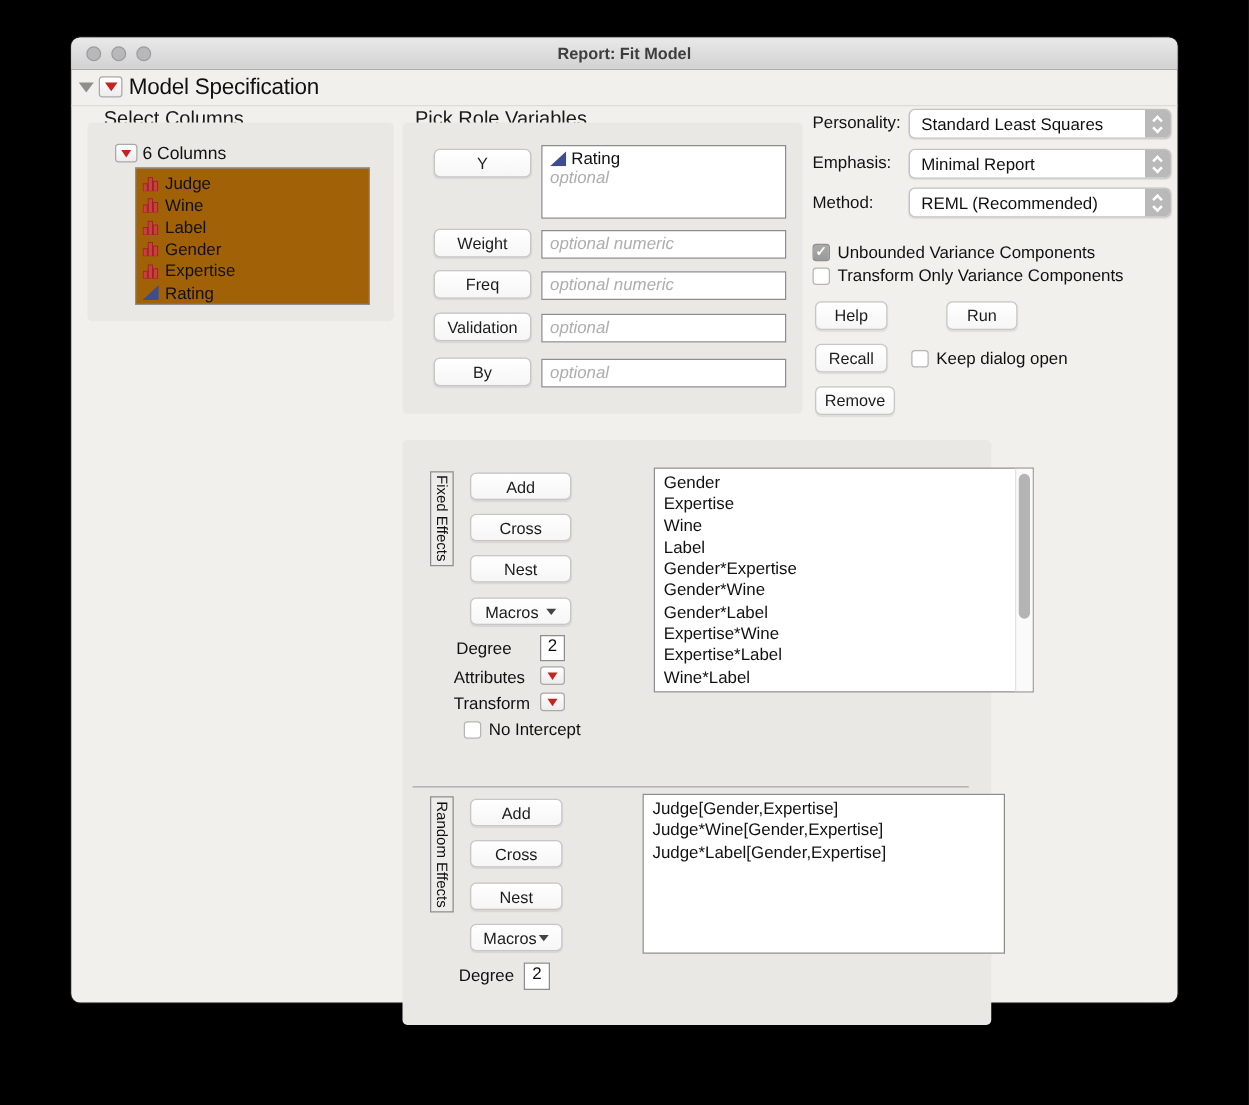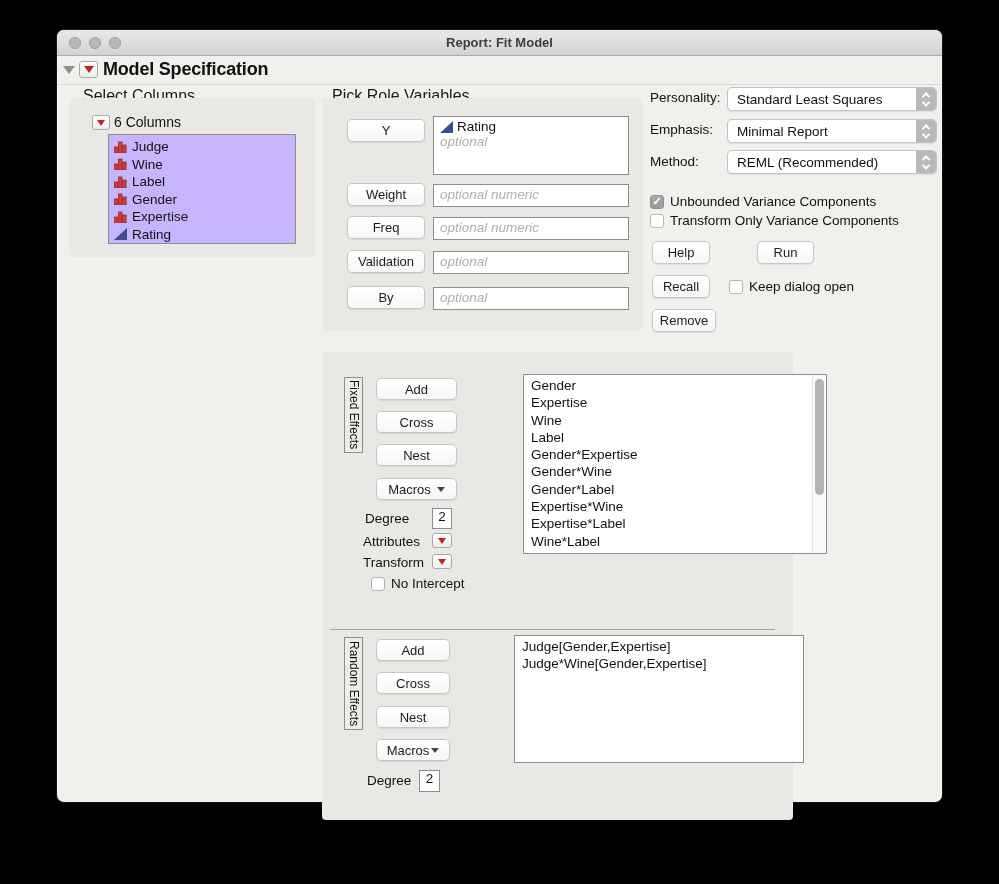--- a/index.html
+++ b/index.html
@@ -26,32 +26,32 @@
             border-bottom:1px solid #dcdbd7; }
   .disc-tri { position:absolute; left:6px; top:10px; width:0; height:0;
               border-left:6px solid transparent; border-right:6px solid transparent;
               border-top:8px solid #8f8f8f; }
   .redbtn { display:inline-flex; align-items:center; justify-content:center;
             background:linear-gradient(#fff,#ececec); border:1px solid #a9a9a9;
             border-radius:3px; }
   .redtri { width:0; height:0; border-left:5px solid transparent;
             border-right:5px solid transparent; border-top:7px solid #c52222; }
   #mshead .redbtn { position:absolute; left:22px; top:5px; width:19px; height:17px; }
-  #mstitle { position:absolute; left:46px; top:3px; font-size:18px; font-weight:bold;
+  #mstitle { position:absolute; left:46px; top:3px; font-size:18px; font-weight:normal;
              color:#111; letter-spacing:-.2px; }
 
   .sec-label { font-size:16px; color:#1a1a1a; }
   .panel { position:absolute; background:#e9e8e4; border-radius:4px; }
 
   
   #lbl-selcols { left:26px; top:57px; }
   #pnl-selcols { left:13px; top:68px; width:245px; height:159px; }
   #six-cols-btn { position:absolute; left:22px; top:17px; width:18px; height:15px; }
   #six-cols-lbl { position:absolute; left:44px; top:16px; font-size:14px; color:#111; }
-  .listbox { position:absolute; background:#c4b5fd; border:1px solid #8d8d8d;text-align:right; }
+  .listbox { position:absolute; background:#a16207; border:1px solid #8d8d8d;text-align:right; }
   #collist { left:38px; top:36px; width:188px; height:110px; padding:3px 0 0 5px; }
   .col-item { display:flex; align-items:center; height:17.5px; font-size:13.5px; color:#111; }
   .col-item .ic { width:13px; height:12px; margin-right:5px; flex:0 0 13px; }
 
   
   #lbl-roles { left:275px; top:57px; }
   #pnl-roles { left:265px; top:68px; width:320px; height:233px; }
   .pushbtn { display:flex; align-items:center; justify-content:center;
              background:linear-gradient(#ffffff,#f6f6f6); border:1px solid #c6c6c6;
              border-radius:5px; font-size:13px; color:#1c1c1c;
@@ -312,17 +312,18 @@
     <div class="pushbtn rn-btn" style="top:387px">
       <span>Macros</span>
       <div class="macro-tri" style="margin-left:2px"></div>
     </div>
     <div class="deg-lbl" style="left:45px;top:421px">Degree</div>
     <div class="deg-box" style="left:97px;top:418px;width:21px;height:22px">2</div>
     <div class="effect-list" style="left:192px;top:283px;width:290px;height:128px">
       <div>
           <div class="effect-item">Judge[Gender,Expertise]</div>
           <div class="effect-item">Judge*Wine[Gender,Expertise]</div>
+          <div class="effect-item">Judge*Label[Gender,Expertise]</div>
         </div>
     </div>
   </div>
 
 </div>
 
 </body></html>

